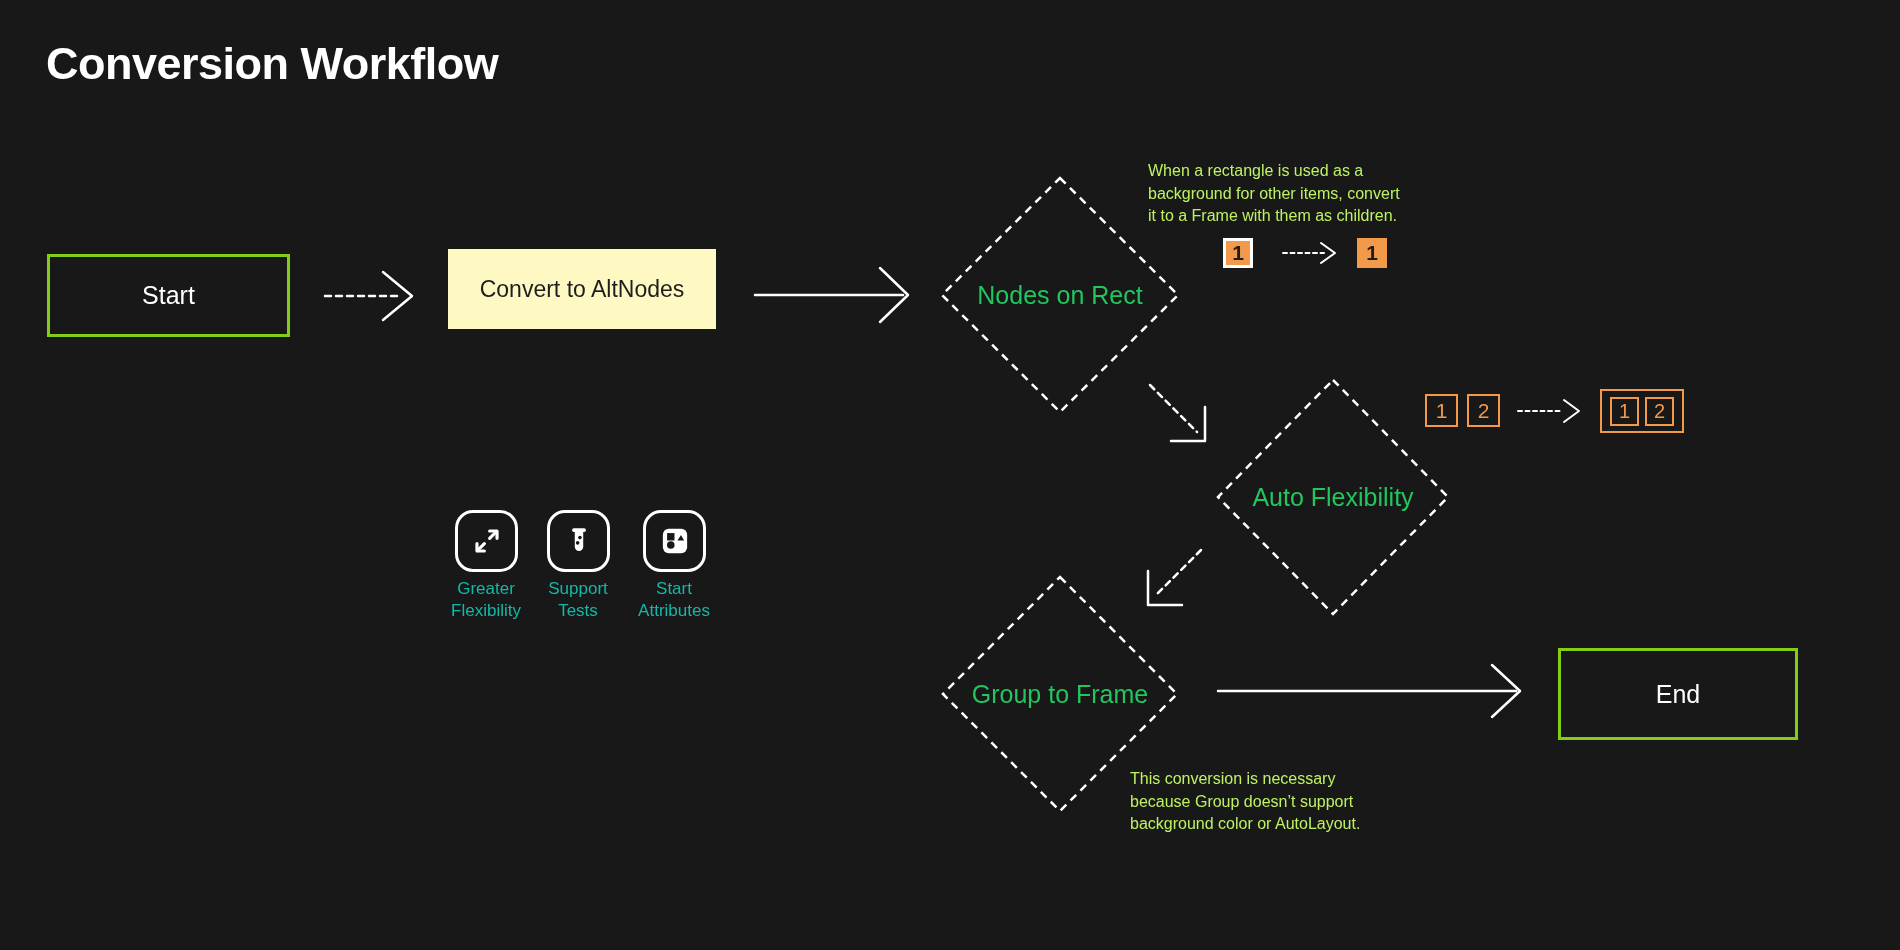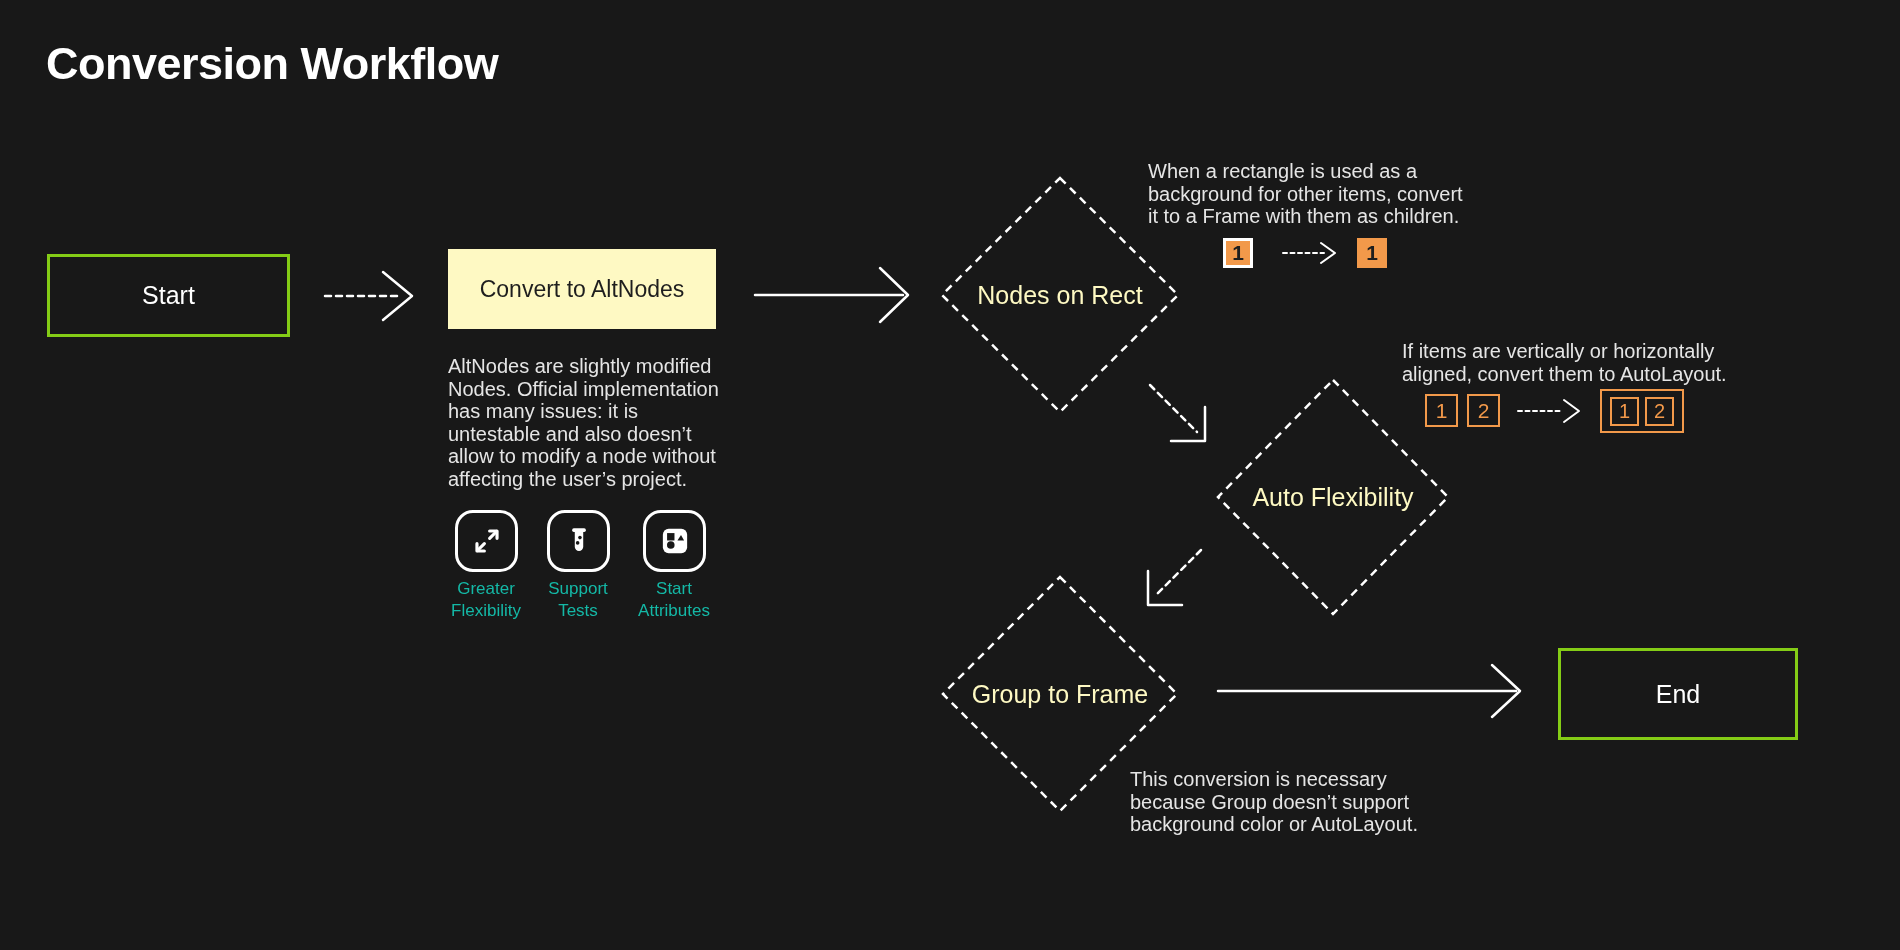--- a/index.html
+++ b/index.html
@@ -26,27 +26,27 @@
 
   #convert-node {
     left: 448px; top: 249px; width: 268px; height: 80px;
     background: #fef9c3; color: #1E1E1E;
     display: flex; align-items: center; justify-content: center;
     font-size: 23px; font-weight: 500;
   }
 
   .diamond-label {
     display: flex; align-items: center; justify-content: center;
-    font-size: 25px; color: #fef9c3; text-align: center;
+    font-size: 25px; color: #22c55e; text-align: center;
   }
   #nodes-on-rect-label   { left: 950px;  top: 280px; width: 220px; height: 30px; }
   #auto-autolayout-label { left: 1223px; top: 482px; width: 220px; height: 30px; }
   #group-to-frame-label  { left: 950px;  top: 679px; width: 220px; height: 30px; }
 
-  .note { font-size: 20px; line-height: 22.5px; color: #e5e5e5; }
+  .note { font-size: 16px; line-height: 22.5px; color: #bef264; }
   #altnodes-note { left: 448px; top: 355px; }
   #rect-note     { left: 1148px; top: 160px; }
   #al-note       { left: 1402px; top: 340px; }
   #group-note    { left: 1130px; top: 768px; }
 
   .feature-box {
     width: 63px; height: 62px; border: 3px solid #fff; border-radius: 18px;
     display: flex; align-items: center; justify-content: center;
   }
   #feature-box-flex  { left: 455px; top: 510px; }
@@ -138,28 +138,20 @@
   <div class="abs page-title">Conversion Workflow</div>
 
   <div class="abs rect-node" id="start-node">
     <span>Start</span>
   </div>
 
   <div class="abs" id="convert-node">
     <span>Convert to AltNodes</span>
   </div>
 
-  <div class="abs note" id="altnodes-note">
-    <div>AltNodes are slightly modified</div>
-    <div>Nodes. Official implementation</div>
-    <div>has many issues: it is</div>
-    <div>untestable and also doesn’t</div>
-    <div>allow to modify a node without</div>
-    <div>affecting the user’s project.</div>
-  </div>
 
   <div class="abs feature-box" id="feature-box-flex">
     <svg width="38" height="38" viewBox="0 0 36 36" stroke="#ffffff" stroke-width="3" fill="none" stroke-linecap="round" stroke-linejoin="round">
       <line x1="20.5" y1="15.5" x2="27" y2="9"></line>
       <polyline points="20.5,8.5 27.5,8.5 27.5,15.5"></polyline>
       <line x1="15.5" y1="20.5" x2="9" y2="27"></line>
       <polyline points="8.5,20.5 8.5,27.5 15.5,27.5"></polyline>
     </svg>
   </div>
   <div class="abs feature-box" id="feature-box-tests">
@@ -208,24 +200,20 @@
     <div>it to a Frame with them as children.</div>
   </div>
 
   <div class="abs mini-box mini-filled mini-bordered" id="rect-demo-before">
     <span>1</span>
   </div>
   <div class="abs mini-box mini-filled" id="rect-demo-after">
     <span>1</span>
   </div>
 
-  <div class="abs note" id="al-note">
-    <div>If items are vertically or horizontally</div>
-    <div>aligned, convert them to AutoLayout.</div>
-  </div>
 
   <div class="abs al-box" id="al-item-1">
     <span>1</span>
   </div>
   <div class="abs al-box" id="al-item-2">
     <span>2</span>
   </div>
   <div class="abs" id="al-group">
     <div class="al-box al-box-sm" style="position:static">
       <span>1</span>

